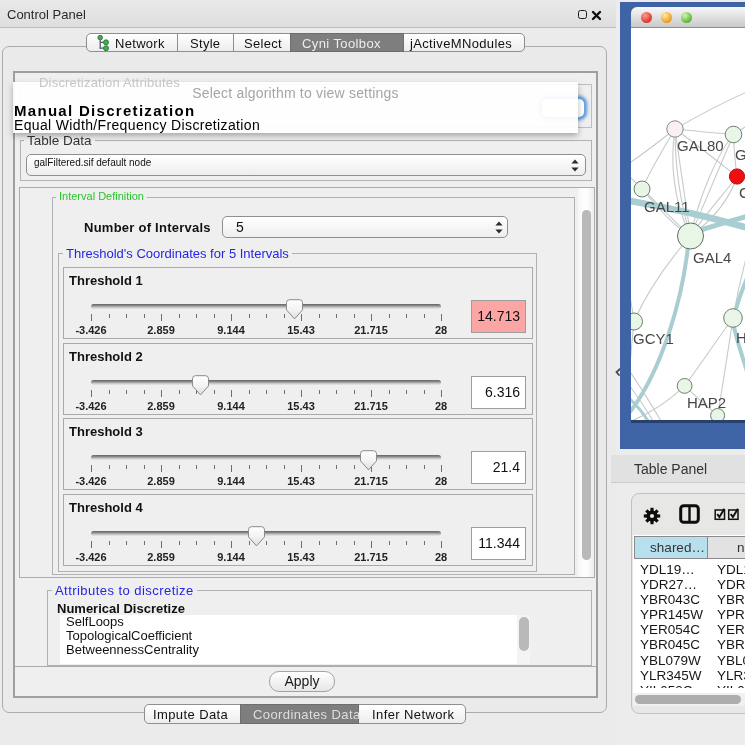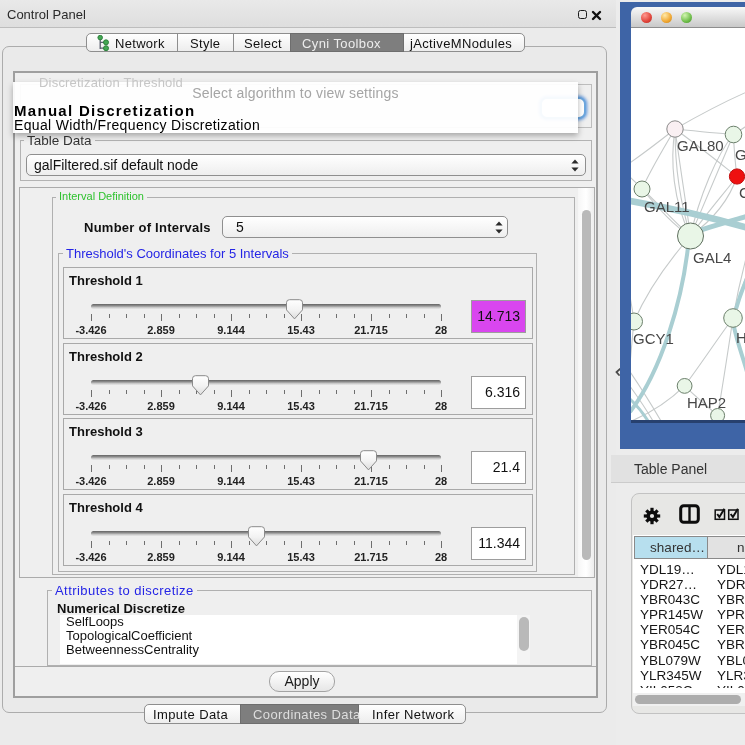--- a/index.html
+++ b/index.html
@@ -36,21 +36,21 @@
 <div class="abs" style="left:302px;top:36px;font-size:13px;letter-spacing:0.4px;color:#ededed;">Cyni Toolbox</div>
 <div class="abs" style="left:410px;top:36px;font-size:13px;letter-spacing:0.35px;color:#111;">jActiveMNodules</div>
 
 <div class="abs" style="left:13px;top:71px;width:585px;height:627px;background:#efefef;border:2px solid #9f9f9f;"></div>
 
 <div class="abs" style="left:20px;top:84px;width:572px;height:44px;border:1px solid #bdbdbd;"></div>
 
 <div class="abs" style="left:20px;top:140px;width:572px;height:41px;border:1px solid #b3b3b3;"></div>
 <div class="abs" style="left:24px;top:133px;font-size:13.5px;color:#333;background:#efefef;padding:0 3px;">Table Data</div>
 <div class="abs" style="left:26px;top:154px;width:560px;height:22px;background:linear-gradient(#ffffff,#eeeeee);border:1px solid #8f8f8f;border-radius:5px;"></div>
-<div class="abs" style="left:34px;top:157px;font-size:14px;color:#111;">galFiltered.sif default node</div>
+<div class="abs" style="left:34px;top:157px;font-size:10px;color:#111;">galFiltered.sif default node</div>
 <svg class="abs" style="left:570px;top:159px;" width="10" height="13" viewBox="0 0 10 13">
   <path d="M5 0.5 L8.6 4.6 L1.4 4.6 Z" fill="#2b2b2b"></path>
     <path d="M5 12.5 L8.6 8.4 L1.4 8.4 Z" fill="#2b2b2b"></path>
 </svg>
 
 <div class="abs" style="left:19px;top:187px;width:576px;height:391px;background:#efefef;border:1px solid #ababab;"></div>
 <div class="abs" style="left:578px;top:188px;width:16px;height:389px;background:linear-gradient(90deg,#f6f6f6,#ffffff,#ededed);"></div>
 <div class="abs" style="left:582px;top:210px;width:9px;height:350px;background:#b9b9b9;border-radius:4.5px;"></div>
 
 <div class="abs" style="left:52px;top:197px;width:523px;height:378px;border:1px solid #b0b0b0;"></div>
@@ -100,21 +100,21 @@
 <svg class="abs" style="left:286.0190288296315px;top:299px;" width="17" height="21" viewBox="0 0 17 21">
     <path d="M3.5,0.7 h10 q3,0 3,3 v7.2 l-8,9 l-8,-9 v-7.2 q0,-3 3,-3 z" fill="url(#g267)" stroke="#8a8a8a" stroke-width="1"></path>
     <defs>
       <linearGradient id="g267" x1="0" y1="0" x2="0" y2="1">
       <stop offset="0" stop-color="#ffffff"></stop>
         <stop offset="0.55" stop-color="#f2f2f2"></stop>
         <stop offset="1" stop-color="#dcdcdc"></stop>
     </linearGradient>
     </defs>
   </svg>
-<div class="abs" style="left:471px;top:300px;width:55px;height:33px;background:#d946ef;border:1px solid #9d9d9d;font-size:14px;color:#111;text-align:right;line-height:31px;padding-right:5px;">14.713</div>
+<div class="abs" style="left:471px;top:300px;width:55px;height:33px;background:#fca5a5;border:1px solid #9d9d9d;font-size:14px;color:#111;text-align:right;line-height:31px;padding-right:5px;">14.713</div>
 <div class="abs" style="left:63px;top:343px;width:470px;height:72px;border:1px solid #a9a9a9;"></div>
 <div class="abs" style="left:69px;top:349px;font-size:13px;font-weight:bold;color:#111;">Threshold 2</div>
 <div class="abs" style="left:91px;top:380px;width:350px;height:5px;border-radius:2.5px;background:linear-gradient(#636363,#8c8c8c 35%,#c9c9c9 70%,#e9e9e9);"></div>
 <div class="abs" style="left:91px;top:390px;width:1px;height:7px;background:#6e6e6e;"></div>
 <div class="abs" style="left:108.5px;top:390px;width:1px;height:4px;background:#6e6e6e;"></div>
 <div class="abs" style="left:126px;top:390px;width:1px;height:4px;background:#6e6e6e;"></div>
 <div class="abs" style="left:143.5px;top:390px;width:1px;height:4px;background:#6e6e6e;"></div>
 <div class="abs" style="left:161px;top:390px;width:1px;height:7px;background:#6e6e6e;"></div>
 <div class="abs" style="left:178.5px;top:390px;width:1px;height:4px;background:#6e6e6e;"></div>
 <div class="abs" style="left:196px;top:390px;width:1px;height:4px;background:#6e6e6e;"></div>
@@ -365,16 +365,16 @@
 <div class="abs" style="left:717px;top:562px;width:40px;font-size:13.5px;line-height:15.1px;color:#161616;white-space:nowrap;overflow:hidden;">
 YDL19<br>YDR27<br>YBR04<br>YPR14<br>YER05<br>YBR04<br>YBL07<br>YLR34<br>YIL05
 </div>
 <div class="abs" style="left:633px;top:688px;width:112px;height:5px;background:#ffffff;"></div>
 <div class="abs" style="left:633px;top:693px;width:112px;height:13px;background:#f0f0f0;"></div>
 <div class="abs" style="left:635px;top:695px;width:106px;height:9px;background:#adadad;border-radius:4.5px;"></div>
 
 <div class="abs" style="left:540px;top:97px;width:46px;height:22px;background:#fff;border:2px solid #6ca6dd;border-radius:7px;box-shadow:0 0 3px 1.5px rgba(85,145,220,.8);"></div>
 
 <div class="abs" style="left:13px;top:82px;width:565px;height:51px;background:rgba(255,255,255,0.94);box-shadow:0 3px 6px rgba(0,0,0,0.3);"></div>
-<div class="abs" style="left:39px;top:75px;font-size:13px;letter-spacing:0.2px;color:#c6c6c6;">Discretization Threshold</div>
+<div class="abs" style="left:39px;top:75px;font-size:13px;letter-spacing:0.2px;color:#c6c6c6;">Discretization Attributes</div>
 <div class="abs" style="left:13px;top:85px;width:565px;text-align:center;font-size:14px;letter-spacing:0.2px;color:#a5a5a5;">Select algorithm to view settings</div>
 <div class="abs" style="left:14px;top:102px;font-size:15px;font-weight:bold;color:#000;letter-spacing:1.3px;">Manual Discretization</div>
 <div class="abs" style="left:14px;top:117px;font-size:14px;letter-spacing:0.35px;color:#000;">Equal Width/Frequency Discretization</div>
 
 </body></html>

